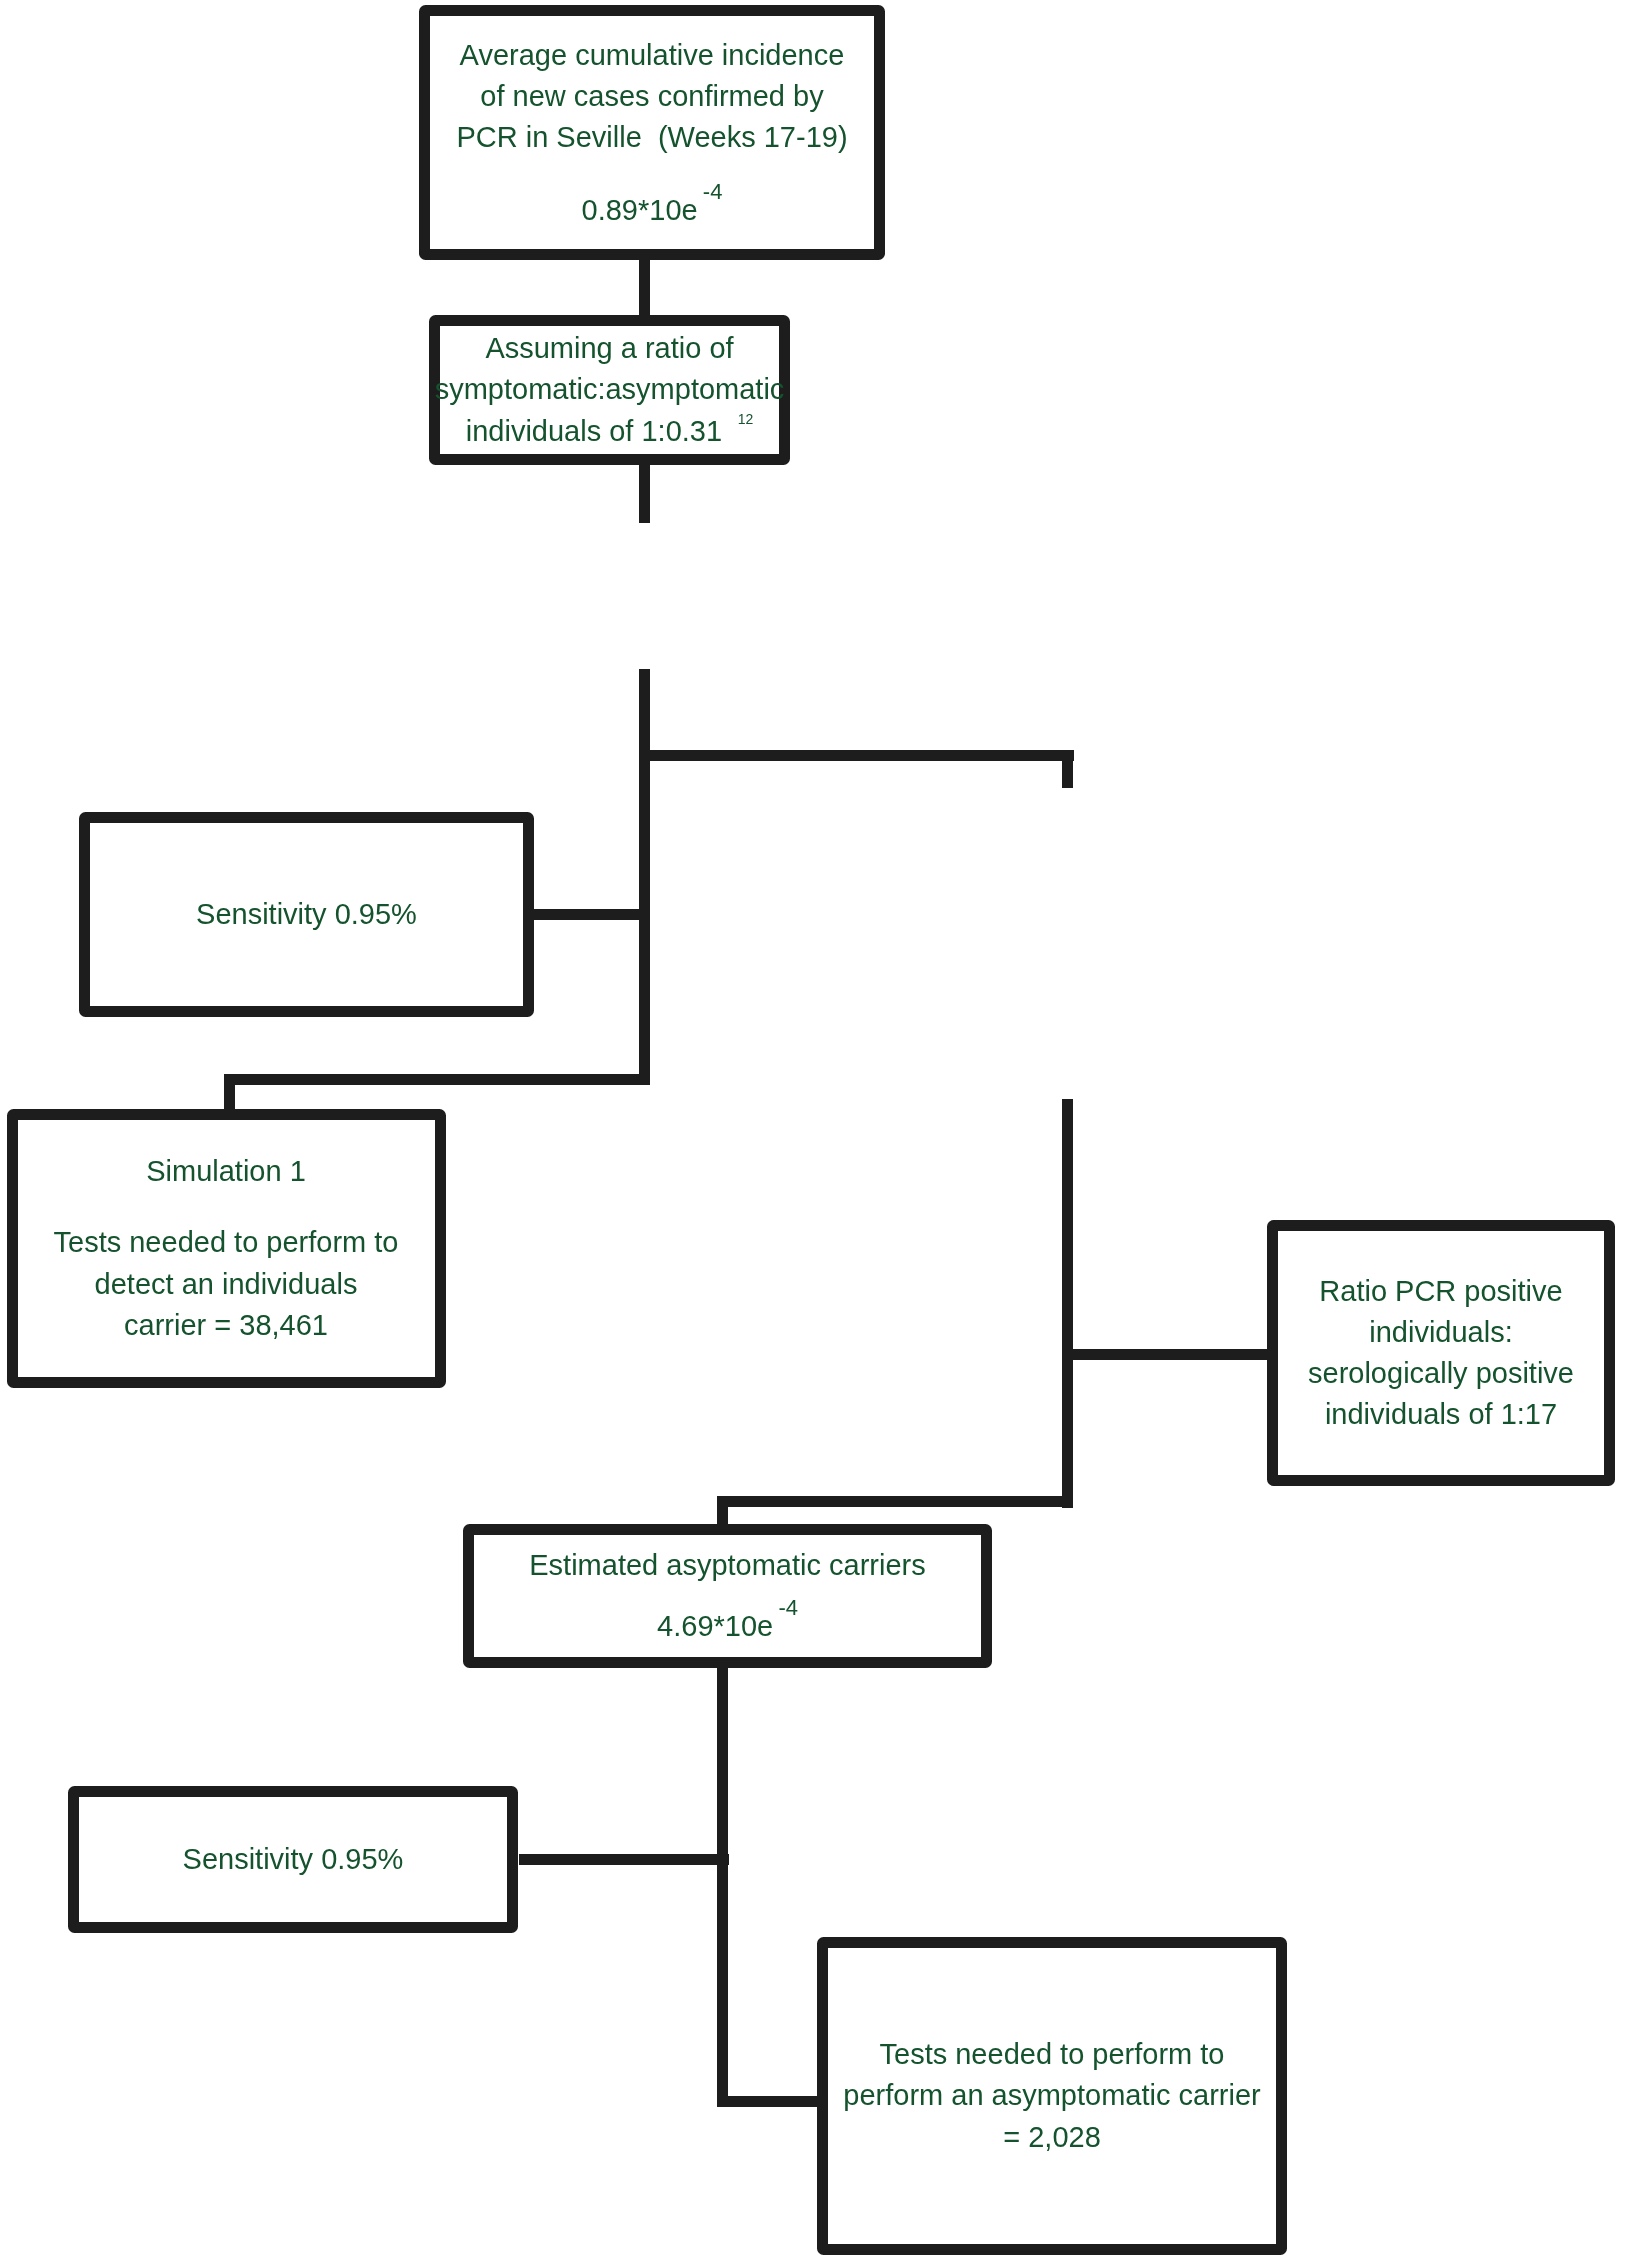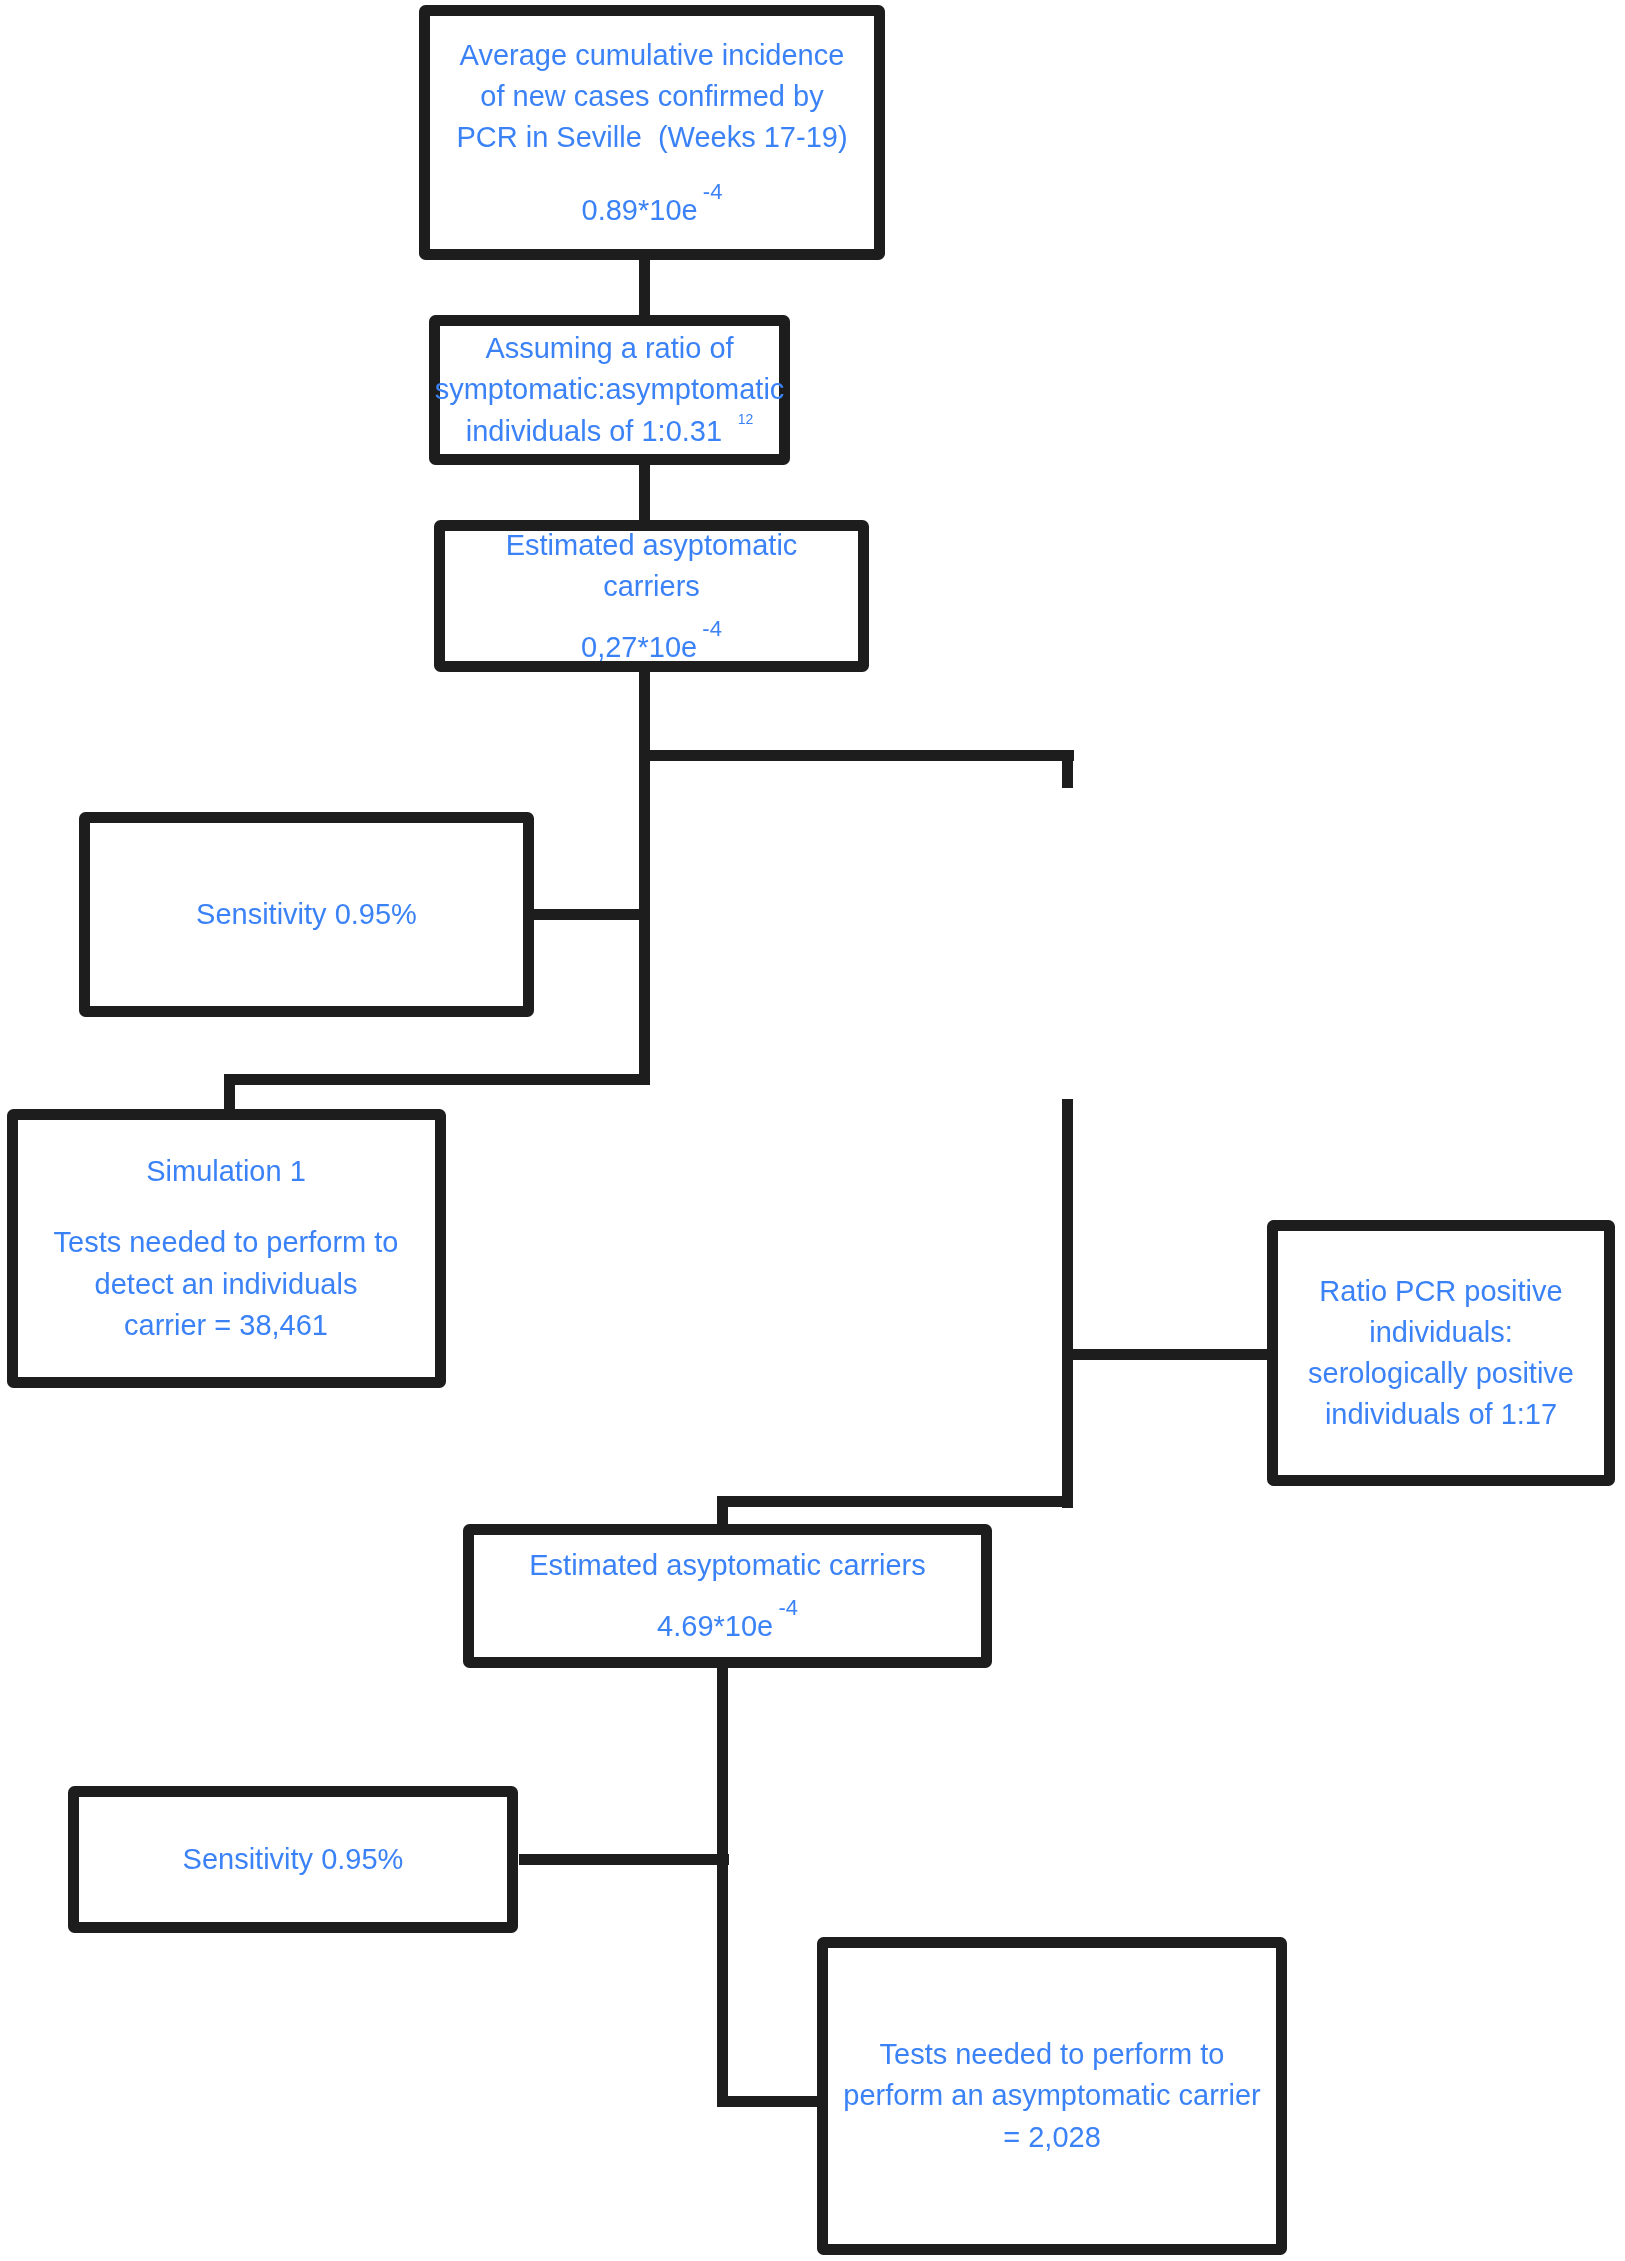--- a/index.html
+++ b/index.html
@@ -28,21 +28,21 @@
     background: #ffffff;
     display: flex;
     align-items: center;
     justify-content: center;
     text-align: center;
     z-index: 2;
   }
   .tx {
     font-size: 29px;
     line-height: 1.42;
-    color: #3b82f6;
+    color: #14532d;
   }
   .line {
     display: block;
     white-space: pre;
   }
   .value-line {
     display: block;
     white-space: pre;
     margin-top: 27px;
   }
@@ -100,27 +100,20 @@
   </div>
 
   <div class="box" style="left:429px; top:315px; width:361px; height:150px">
     <div class="tx">
       <span class="line">Assuming a ratio of</span>
       <span class="line">symptomatic:asymptomatic</span>
       <span class="line"><span>individuals of 1:0.31</span><sup class="ref">12</sup></span>
     </div>
   </div>
 
-  <div class="box" style="left:434px; top:520px; width:435px; height:152px">
-    <div class="tx">
-      <span class="line">Estimated asyptomatic</span>
-      <span class="line">carriers</span>
-      <span class="value-line" style="margin-top:15.6px"><span>0,27*10e</span><sup class="exp">-4</sup></span>
-    </div>
-  </div>
 
   <div class="box" style="left:79px; top:812px; width:455px; height:205px">
     <div class="tx">
       <span class="line">Sensitivity 0.95%</span>
     </div>
   </div>
 
 
   <div class="box" style="left:6.5px; top:1109px; width:439px; height:279px">
     <div class="tx">

